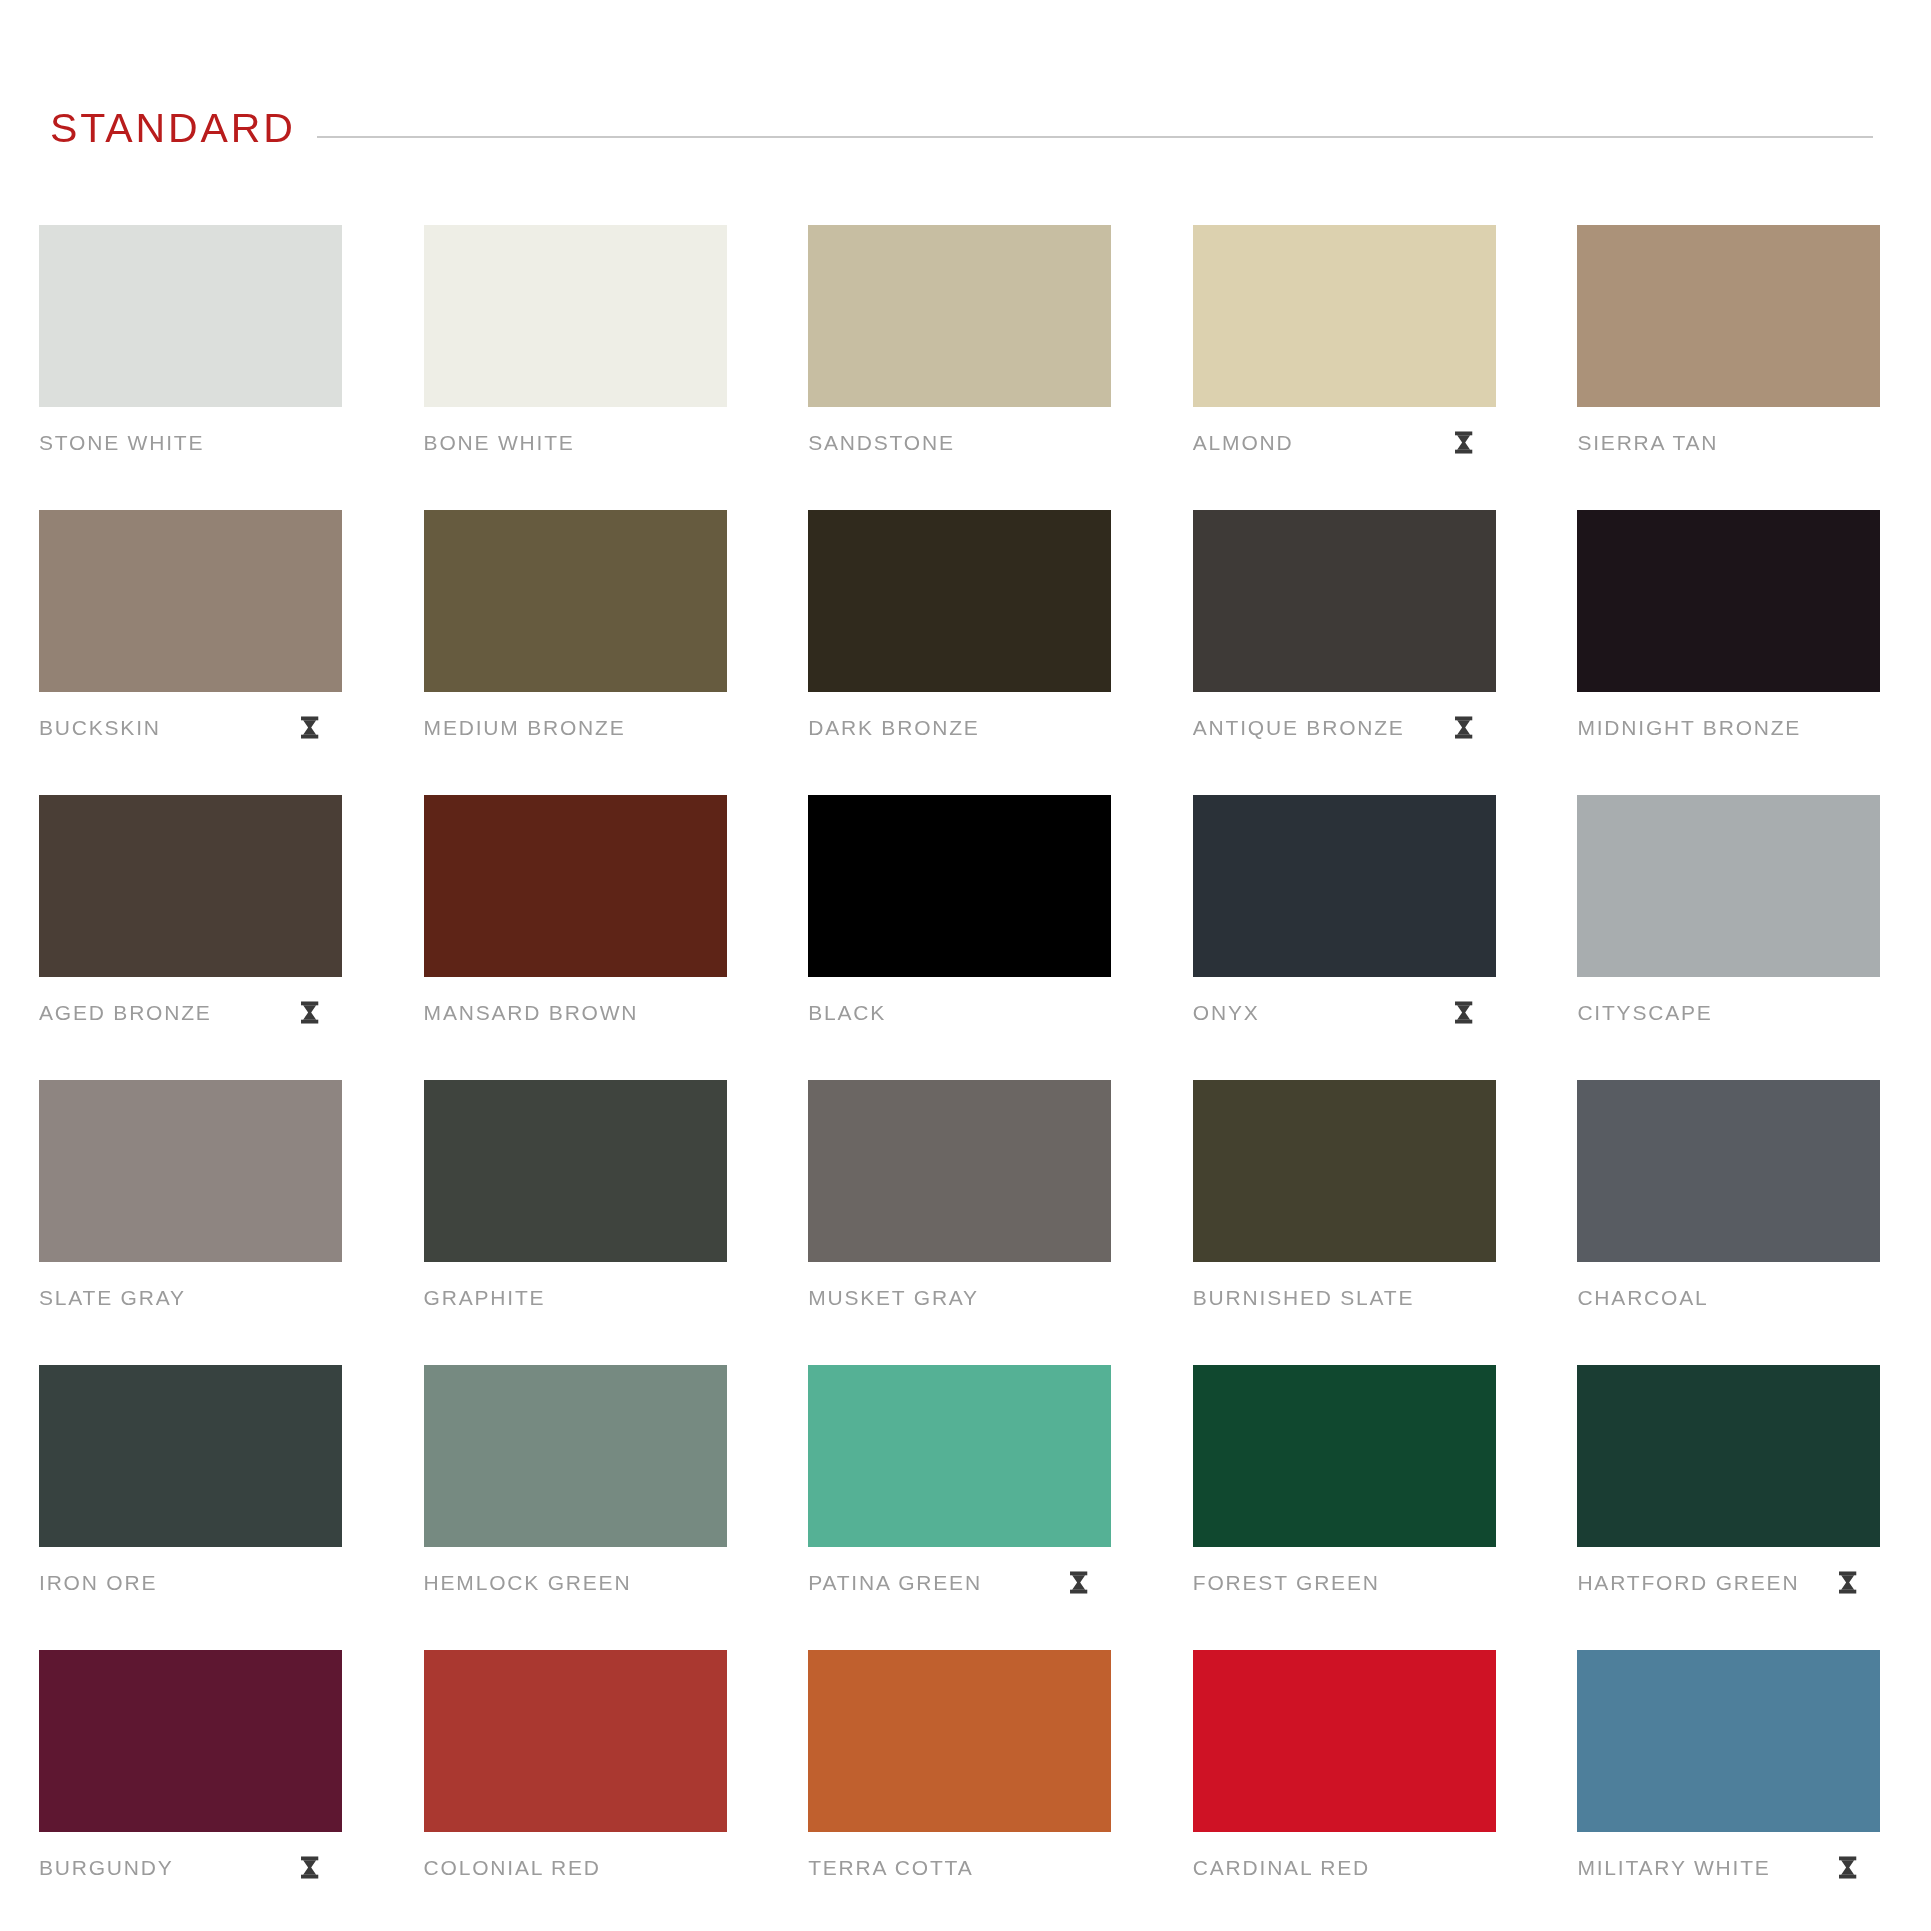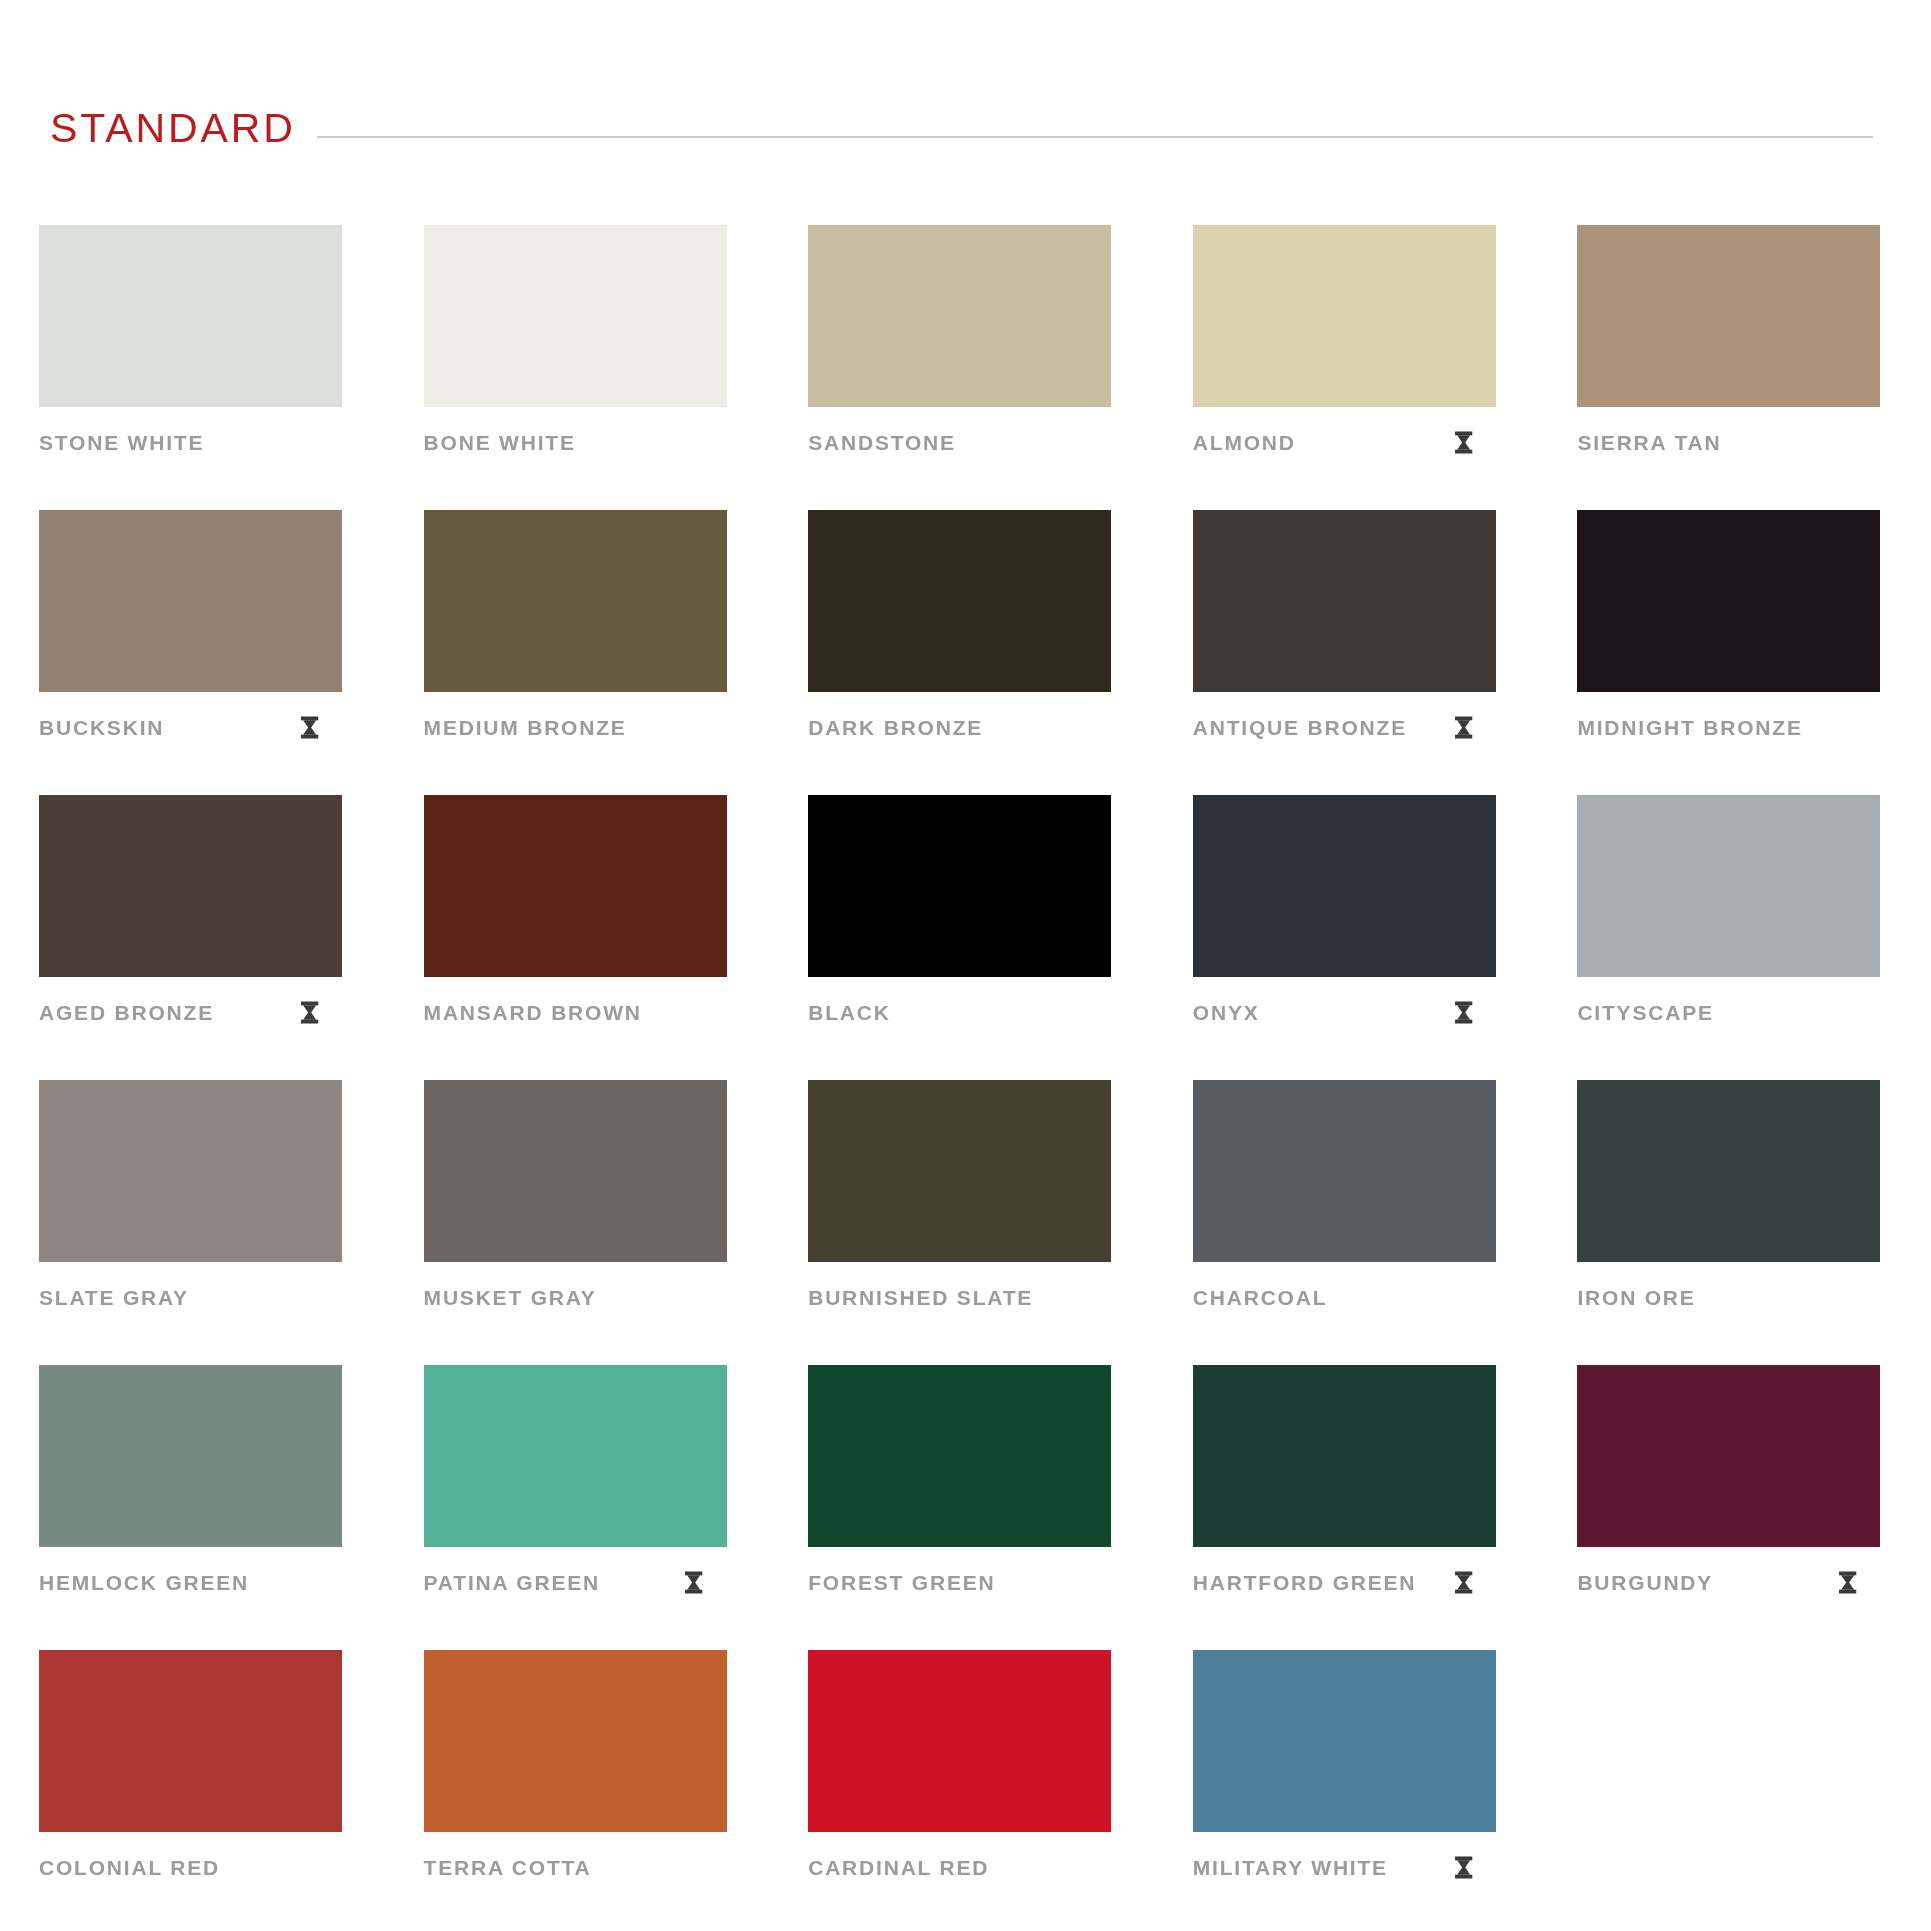--- a/index.html
+++ b/index.html
@@ -70,21 +70,20 @@
     width: 303px;
     margin-top: 25px;
     height: 21px;
   }
   .cell-label {
     font-size: 21px;
     letter-spacing: 1.8px;
     color: #9b9b9b;
     white-space: nowrap;
     line-height: 1;
-    font-weight: bold;
   }
   .cell-badge {
     width: 19.3px;
     height: 23px;
     flex: 0 0 auto;
     position: relative;
     margin-right: 23px;
   }
   .cell-badge svg {
     display: block;
@@ -306,20 +305,33 @@
           <div class="cell-badge hidden">
             <svg width="19.3" height="23" viewBox="0 0 20 24" aria-hidden="true">
               <rect x="1" y="0.5" width="18" height="4" fill="#3a3a3a"></rect>
               <rect x="1" y="19.5" width="18" height="4" fill="#3a3a3a"></rect>
               <path d="M3.2 4.5 L16.8 4.5 L11.6 12 L16.8 19.5 L3.2 19.5 L8.4 12 Z" fill="#3a3a3a"></path>
             </svg>
           </div>
         </div>
       </div>
       <div class="cell">
+        <div class="swatch" style="background: rgb(63, 68, 62);"></div>
+        <div class="cell-footer">
+          <div class="cell-label">GRAPHITE</div>
+          <div class="cell-badge hidden">
+            <svg width="19.3" height="23" viewBox="0 0 20 24" aria-hidden="true">
+              <rect x="1" y="0.5" width="18" height="4" fill="#3a3a3a"></rect>
+              <rect x="1" y="19.5" width="18" height="4" fill="#3a3a3a"></rect>
+              <path d="M3.2 4.5 L16.8 4.5 L11.6 12 L16.8 19.5 L3.2 19.5 L8.4 12 Z" fill="#3a3a3a"></path>
+            </svg>
+          </div>
+        </div>
+      </div>
+      <div class="cell">
         <div class="swatch" style="background: rgb(107, 102, 99);"></div>
         <div class="cell-footer">
           <div class="cell-label">MUSKET GRAY</div>
           <div class="cell-badge hidden">
             <svg width="19.3" height="23" viewBox="0 0 20 24" aria-hidden="true">
               <rect x="1" y="0.5" width="18" height="4" fill="#3a3a3a"></rect>
               <rect x="1" y="19.5" width="18" height="4" fill="#3a3a3a"></rect>
               <path d="M3.2 4.5 L16.8 4.5 L11.6 12 L16.8 19.5 L3.2 19.5 L8.4 12 Z" fill="#3a3a3a"></path>
             </svg>
           </div>

